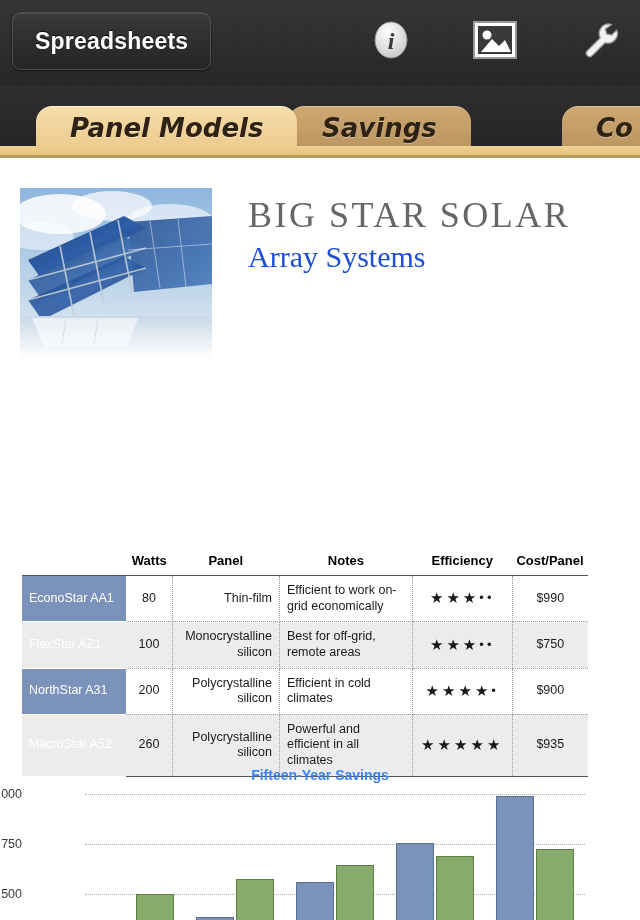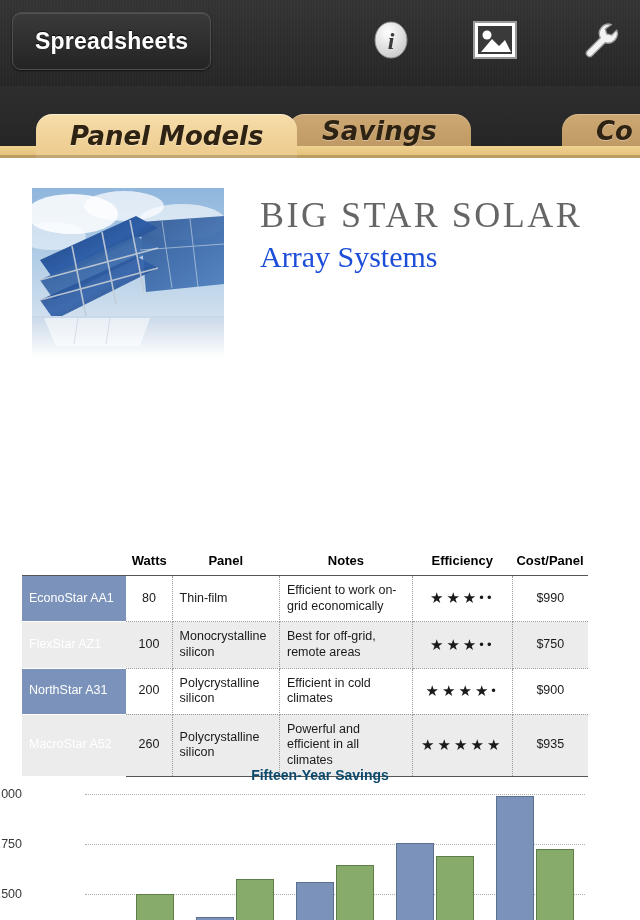--- a/index.html
+++ b/index.html
@@ -48,42 +48,41 @@
 
   
   .tabstrip {
     position: relative;
     height: 72px;
     background: #2b2b2b;
     background-image: linear-gradient(#2e2e2e, #242424);
   }
   .tab {
     position: absolute;
-    bottom: 0;
+    bottom: 8px;
     height: 44px;
-    padding: 12px 34px;
+    padding: 0 34px;
     display: flex;
     align-items: center;
     justify-content: center;
     border-top-left-radius: 16px;
     border-top-right-radius: 16px;
     font-size: 26px;
     font-weight: bold;
     color: #2e2213;
     font-family: "DejaVu Sans", sans-serif;
     font-style: italic;
     cursor: pointer;
     text-shadow: 0 1px 0 rgba(255,255,255,.35);
   }
   .tab.inactive {
     background: #c6a169;
     background-image: linear-gradient(#cda873, #bb9560);
     box-shadow: inset 0 1px 0 rgba(255,255,255,.25);
     z-index: 1;
-    align-items: flex-end;
   }
   .tab.active {
     background: #f2d79e;
     background-image: linear-gradient(#f6ddaa, #ecca8c);
     box-shadow: inset 0 1px 0 rgba(255,255,255,.5);
     z-index: 3;
   }
   .tab-underline {
     position: absolute;
     left: 0; right: 0; bottom: 0;
@@ -93,21 +92,21 @@
   }
   .tab-shadowline {
     position: absolute;
     left: 0; right: 0; bottom: 0;
     height: 3px;
     background: rgba(0,0,0,.18);
     z-index: 4;
   }
 
   
-  .doc { position: relative; background: #fff; height: 595px; padding-left: 12px; }
+  .doc { position: relative; background: #fff; height: 595px; }
 
   .letterhead {
     display: flex;
     padding: 30px 0 0 20px;
   }
   .photo {
     width: 192px; height: 170px;
     position: relative;
     overflow: hidden;
     flex: none;
@@ -160,38 +159,38 @@
     color: #fff;
     font-weight: normal;
     font-size: 12.5px;
     border-right: none !important;
     border-bottom: 1px solid #fff !important;
     padding-left: 9px;
     width: 108px;
   }
   tr.alt td { background: #ececec; }
   td.c-watts { width: 46px; text-align: center; }
-  td.c-type  { width: 108px; }
+  td.c-type  { width: 108px; text-align: right; }
   td.c-notes { width: 138px; }
   td.c-eff   { width: 100px; text-align: center; white-space: nowrap; letter-spacing: 3px; font-size: 15px; }
   td.c-cost  { width: 76px; text-align: center; border-right: none !important; }
   .star { color: #1a1a1a; }
   .dot  { color: #1a1a1a; font-size: 13px; position: relative; top: -1px; }
 
   
   .chart {
     position: absolute;
     left: 0; top: 600px;
     width: 640px; height: 300px;
   }
   .chart-title {
     text-align: center;
     font-size: 14px;
     font-weight: bold;
-    color: #0c4a6e;
+    color: #3b82f6;
     padding-top: 9px;
   }
   .plot {
     position: absolute;
     left: 85px; top: 36px;
     width: 500px; height: 200px;
   }
   .gridline {
     position: absolute; left: 0; right: 0;
     border-top: 1px dotted #b0b0b0;

